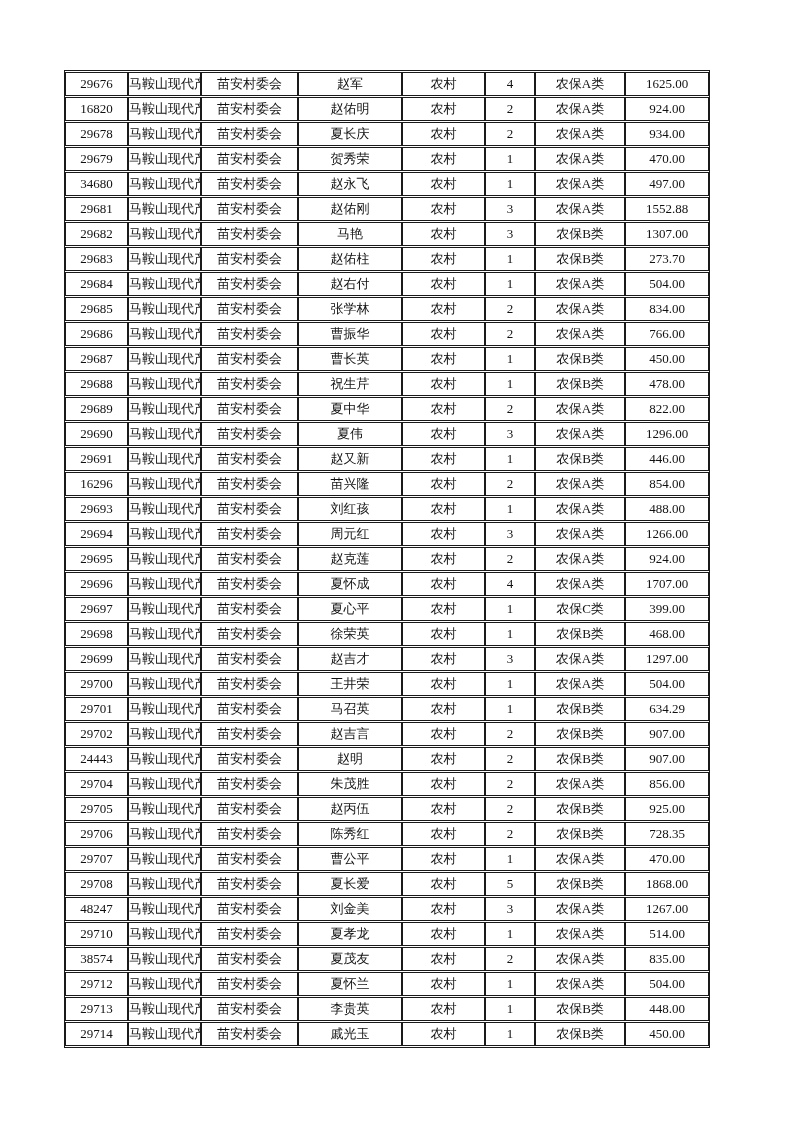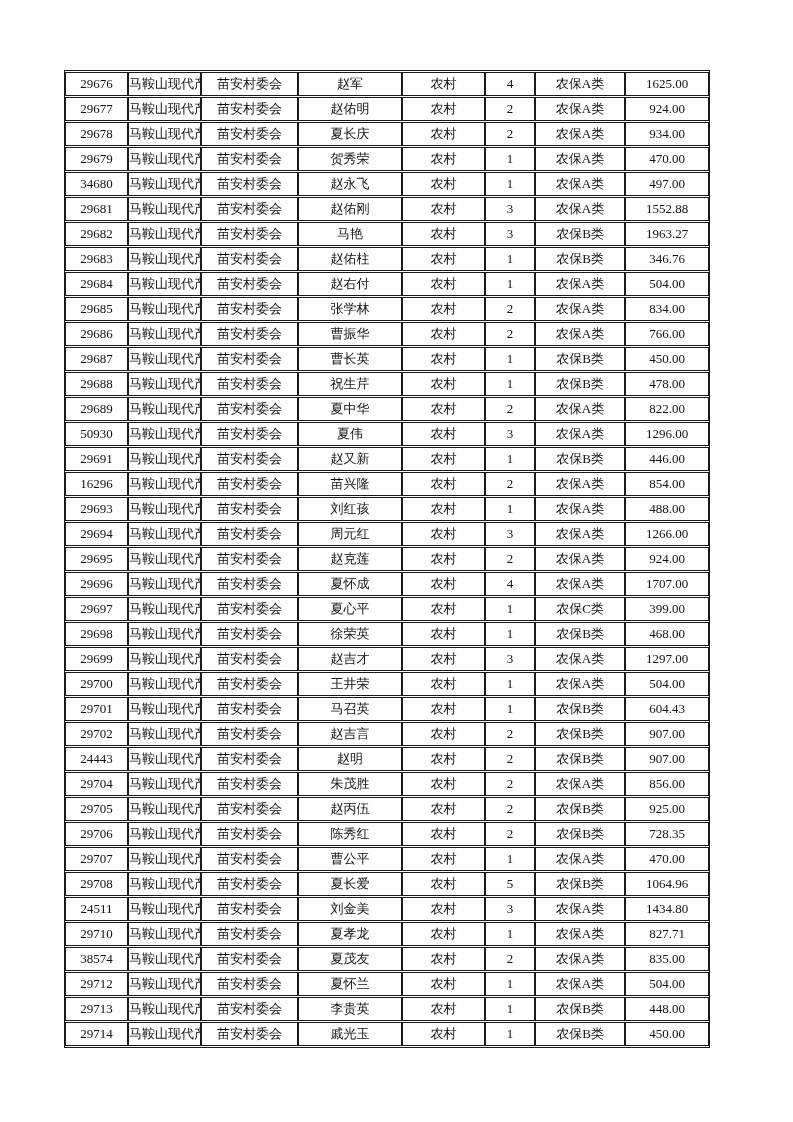--- a/index.html
+++ b/index.html
@@ -62,21 +62,21 @@
           <td class="col-serial">29676</td>
           <td class="col-org">马鞍山现代产业</td>
           <td class="col-village">苗安村委会</td>
           <td class="col-name">赵军</td>
           <td class="col-category">农村</td>
           <td class="col-count">4</td>
           <td class="col-insurance_type">农保A类</td>
           <td class="col-amount">1625.00</td>
         </tr>
         <tr>
-          <td class="col-serial">29677</td>
+          <td class="col-serial">16820</td>
           <td class="col-org">马鞍山现代产业</td>
           <td class="col-village">苗安村委会</td>
           <td class="col-name">赵佑明</td>
           <td class="col-category">农村</td>
           <td class="col-count">2</td>
           <td class="col-insurance_type">农保A类</td>
           <td class="col-amount">924.00</td>
         </tr>
         <tr>
           <td class="col-serial">29678</td>
@@ -119,31 +119,31 @@
           <td class="col-amount">1552.88</td>
         </tr>
         <tr>
           <td class="col-serial">29682</td>
           <td class="col-org">马鞍山现代产业</td>
           <td class="col-village">苗安村委会</td>
           <td class="col-name">马艳</td>
           <td class="col-category">农村</td>
           <td class="col-count">3</td>
           <td class="col-insurance_type">农保B类</td>
-          <td class="col-amount">1963.27</td>
+          <td class="col-amount">1307.00</td>
         </tr>
         <tr>
           <td class="col-serial">29683</td>
           <td class="col-org">马鞍山现代产业</td>
           <td class="col-village">苗安村委会</td>
           <td class="col-name">赵佑柱</td>
           <td class="col-category">农村</td>
           <td class="col-count">1</td>
           <td class="col-insurance_type">农保B类</td>
-          <td class="col-amount">346.76</td>
+          <td class="col-amount">273.70</td>
         </tr>
         <tr>
           <td class="col-serial">29684</td>
           <td class="col-org">马鞍山现代产业</td>
           <td class="col-village">苗安村委会</td>
           <td class="col-name">赵右付</td>
           <td class="col-category">农村</td>
           <td class="col-count">1</td>
           <td class="col-insurance_type">农保A类</td>
           <td class="col-amount">504.00</td>
@@ -192,21 +192,21 @@
           <td class="col-serial">29689</td>
           <td class="col-org">马鞍山现代产业</td>
           <td class="col-village">苗安村委会</td>
           <td class="col-name">夏中华</td>
           <td class="col-category">农村</td>
           <td class="col-count">2</td>
           <td class="col-insurance_type">农保A类</td>
           <td class="col-amount">822.00</td>
         </tr>
         <tr>
-          <td class="col-serial">50930</td>
+          <td class="col-serial">29690</td>
           <td class="col-org">马鞍山现代产业</td>
           <td class="col-village">苗安村委会</td>
           <td class="col-name">夏伟</td>
           <td class="col-category">农村</td>
           <td class="col-count">3</td>
           <td class="col-insurance_type">农保A类</td>
           <td class="col-amount">1296.00</td>
         </tr>
         <tr>
           <td class="col-serial">29691</td>
@@ -309,21 +309,21 @@
           <td class="col-amount">504.00</td>
         </tr>
         <tr>
           <td class="col-serial">29701</td>
           <td class="col-org">马鞍山现代产业</td>
           <td class="col-village">苗安村委会</td>
           <td class="col-name">马召英</td>
           <td class="col-category">农村</td>
           <td class="col-count">1</td>
           <td class="col-insurance_type">农保B类</td>
-          <td class="col-amount">604.43</td>
+          <td class="col-amount">634.29</td>
         </tr>
         <tr>
           <td class="col-serial">29702</td>
           <td class="col-org">马鞍山现代产业</td>
           <td class="col-village">苗安村委会</td>
           <td class="col-name">赵吉言</td>
           <td class="col-category">农村</td>
           <td class="col-count">2</td>
           <td class="col-insurance_type">农保B类</td>
           <td class="col-amount">907.00</td>
@@ -379,41 +379,41 @@
           <td class="col-amount">470.00</td>
         </tr>
         <tr>
           <td class="col-serial">29708</td>
           <td class="col-org">马鞍山现代产业</td>
           <td class="col-village">苗安村委会</td>
           <td class="col-name">夏长爱</td>
           <td class="col-category">农村</td>
           <td class="col-count">5</td>
           <td class="col-insurance_type">农保B类</td>
-          <td class="col-amount">1064.96</td>
-        </tr>
-        <tr>
-          <td class="col-serial">24511</td>
+          <td class="col-amount">1868.00</td>
+        </tr>
+        <tr>
+          <td class="col-serial">48247</td>
           <td class="col-org">马鞍山现代产业</td>
           <td class="col-village">苗安村委会</td>
           <td class="col-name">刘金美</td>
           <td class="col-category">农村</td>
           <td class="col-count">3</td>
           <td class="col-insurance_type">农保A类</td>
-          <td class="col-amount">1434.80</td>
+          <td class="col-amount">1267.00</td>
         </tr>
         <tr>
           <td class="col-serial">29710</td>
           <td class="col-org">马鞍山现代产业</td>
           <td class="col-village">苗安村委会</td>
           <td class="col-name">夏孝龙</td>
           <td class="col-category">农村</td>
           <td class="col-count">1</td>
           <td class="col-insurance_type">农保A类</td>
-          <td class="col-amount">827.71</td>
+          <td class="col-amount">514.00</td>
         </tr>
         <tr>
           <td class="col-serial">38574</td>
           <td class="col-org">马鞍山现代产业</td>
           <td class="col-village">苗安村委会</td>
           <td class="col-name">夏茂友</td>
           <td class="col-category">农村</td>
           <td class="col-count">2</td>
           <td class="col-insurance_type">农保A类</td>
           <td class="col-amount">835.00</td>

